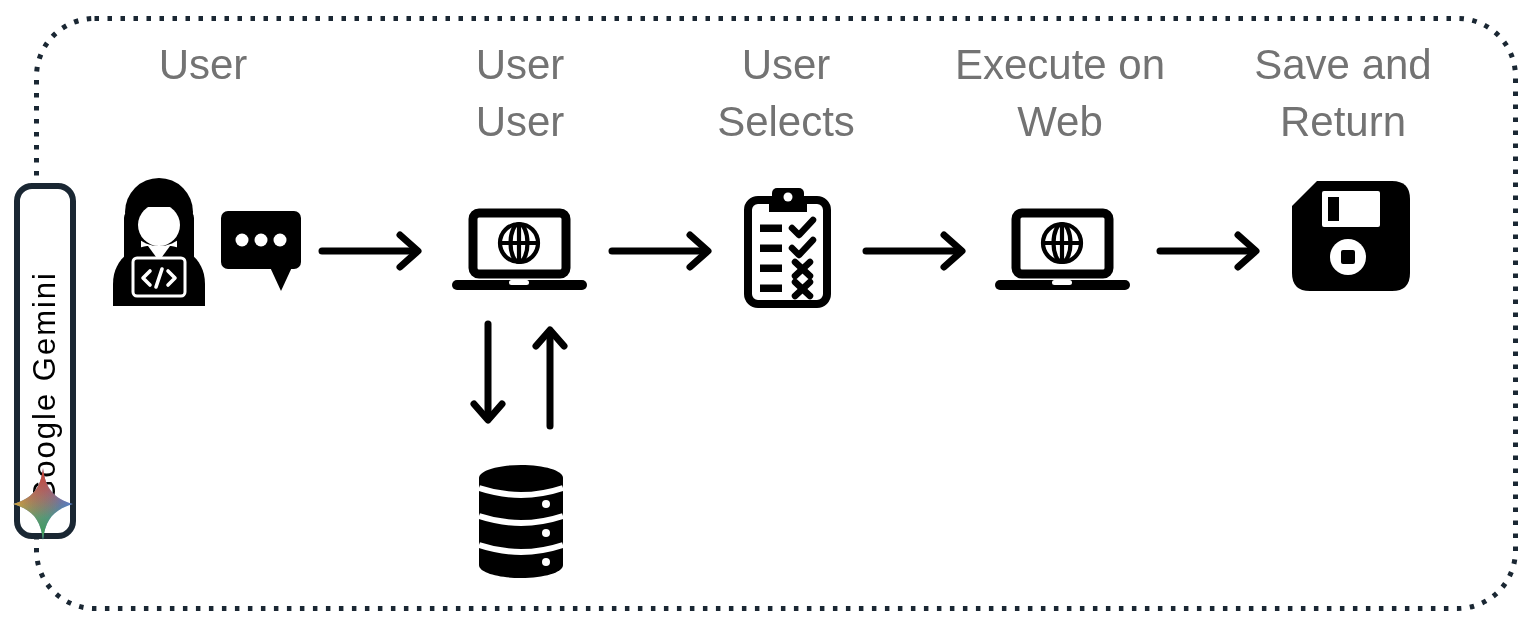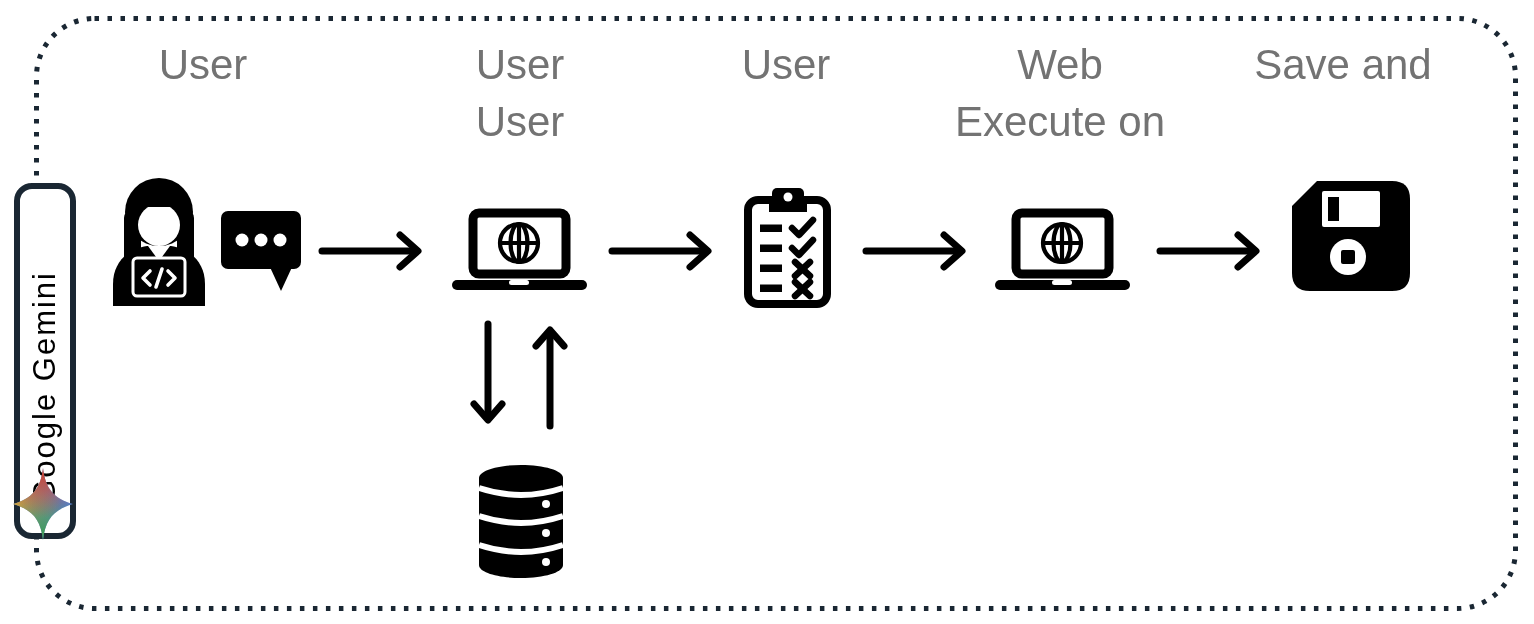--- a/index.html
+++ b/index.html
@@ -65,27 +65,29 @@
 
   <div class="stage-label" style="left:93px;width:220px;">
     <span>User</span>
   </div>
   <div class="stage-label" style="left:410px;width:220px;">
     <span>User</span>
     <span>User</span>
   </div>
   <div class="stage-label" style="left:676px;width:220px;">
     <span>User</span>
+    <span>Selects</span>
   </div>
   <div class="stage-label" style="left:940px;width:240px;">
+    <span>Execute on</span>
     <span>Web</span>
-    <span>Execute on</span>
   </div>
   <div class="stage-label" style="left:1223px;width:240px;">
     <span>Save and</span>
+    <span>Return</span>
   </div>
 
   <svg class="abs icon" style="left:103px;top:172px;" width="112" height="134" viewBox="0 0 112 134">
     <circle cx="56" cy="40" r="34" fill="#000"></circle>
     <rect x="21" y="38" width="17" height="62" rx="8" fill="#000"></rect>
     <rect x="74" y="38" width="17" height="62" rx="8" fill="#000"></rect>
     <circle cx="56" cy="53" r="21" fill="#fff"></circle>
     <rect x="30" y="20" width="52" height="15" fill="#000"></rect>
     <path d="M10,134 L10,112 C10,88 28,76 44,74 L68,74 C84,76 102,88 102,112 L102,134 Z" fill="#000"></path>
     <path d="M45,74 L56,89 L67,74 Z" fill="#fff"></path>

